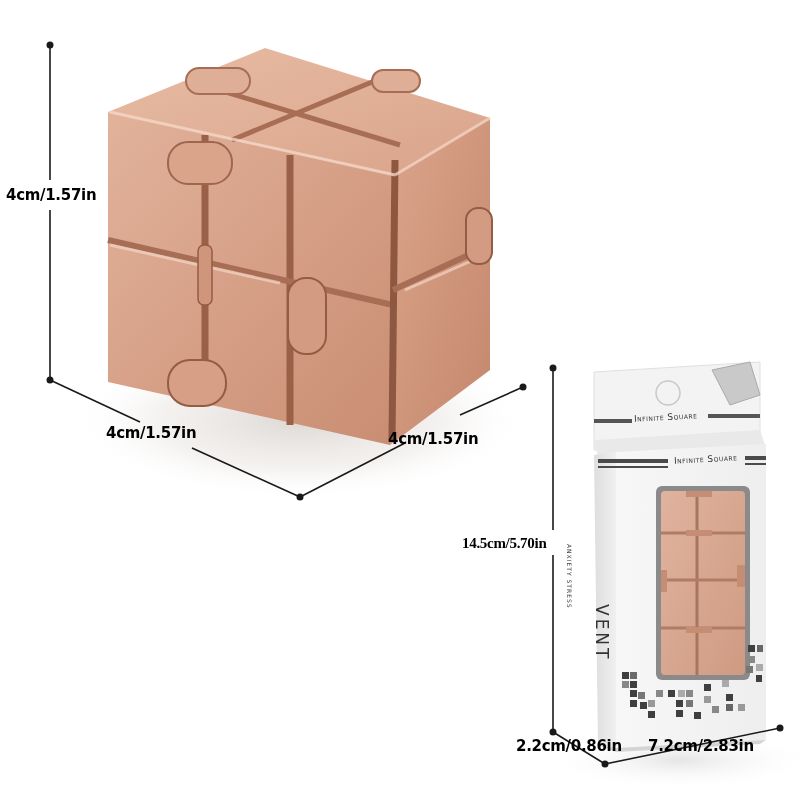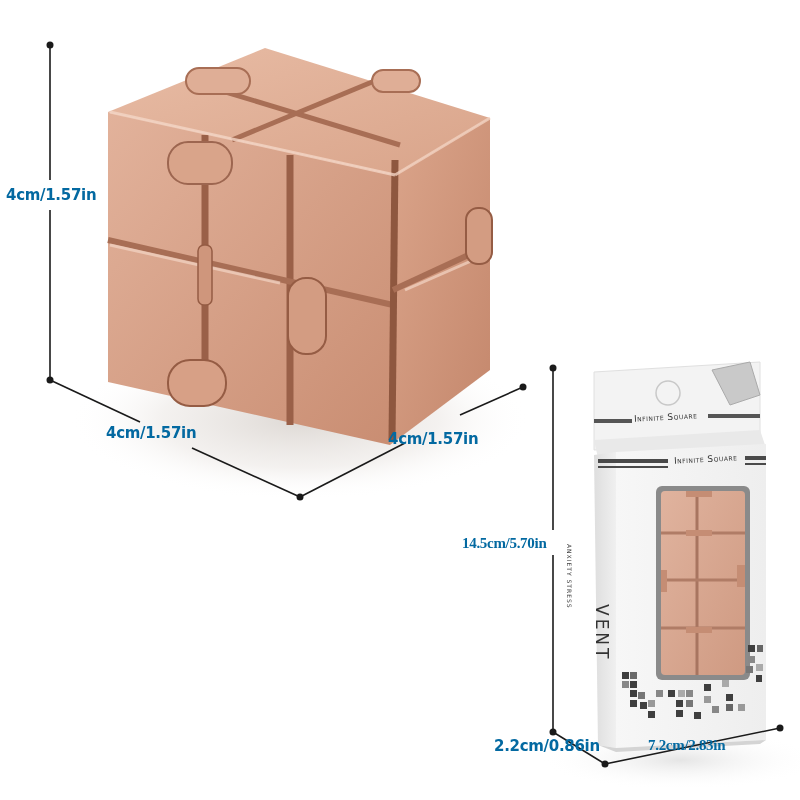--- a/index.html
+++ b/index.html
@@ -1,18 +1,18 @@
 <!DOCTYPE html>
 <html><head>
 <meta charset="utf-8">
 <style>
   html, body { margin: 0; padding: 0; background: #ffffff; }
   body { width: 800px; height: 800px; position: relative; overflow: hidden; font-family: "DejaVu Sans", sans-serif; }
   .stage { position: absolute; left: 0; top: 0; width: 800px; height: 800px; }
-  .label { position: absolute; font-weight: bold; font-size: 15px; color: #0369a1; letter-spacing: -0.3px; white-space: nowrap; background: transparent; }
+  .label { position: absolute; font-weight: bold; font-size: 15px; color: #000000; letter-spacing: -0.3px; white-space: nowrap; background: transparent; }
   svg { position: absolute; left: 0; top: 0; }
   .box-text { position: absolute; font-family: "DejaVu Sans", sans-serif; color: #333; white-space: nowrap; }
 </style>
 </head>
 <body>
 
 <div class="stage">
 
   <svg width="800" height="800">
     <defs>
@@ -190,16 +190,16 @@
 
   <div class="box-text" style="left:634px; top:412px; font-size:9px; font-variant:small-caps; letter-spacing:0.5px; transform:rotate(-3deg);">Infinite Square</div>
   <div class="box-text" style="left:674px; top:454px; font-size:9px; font-variant:small-caps; letter-spacing:0.5px; transform:rotate(-3deg);">Infinite Square</div>
   <div class="box-text" style="left:573px; top:544px; font-size:6px; letter-spacing:1px; transform:rotate(90deg); transform-origin:left top; color:#444;">ANXIETY STRESS</div>
   <div class="box-text" style="left:612px; top:604px; font-size:17px; letter-spacing:3px; transform:rotate(90deg); transform-origin:left top; color:#333;">VENT</div>
 
   <div class="label" style="left:6px; top:186px;">4cm/1.57in</div>
   <div class="label" style="left:106px; top:424px;">4cm/1.57in</div>
   <div class="label" style="left:388px; top:430px;">4cm/1.57in</div>
   <div class="label" style="left:462px; top:535px;font-family:Liberation Serif, serif;">14.5cm/5.70in</div>
-  <div class="label" style="left:494px; top:737px;text-align:center;">2.2cm/0.86in</div>
-  <div class="label" style="left:648px; top:737px;font-family:Liberation Serif, serif;">7.2cm/2.83in</div>
+  <div class="label" style="left:516px; top:737px;text-align:center;">2.2cm/0.86in</div>
+  <div class="label" style="left:648px; top:737px;">7.2cm/2.83in</div>
 
 </div>
 
 </body></html>

